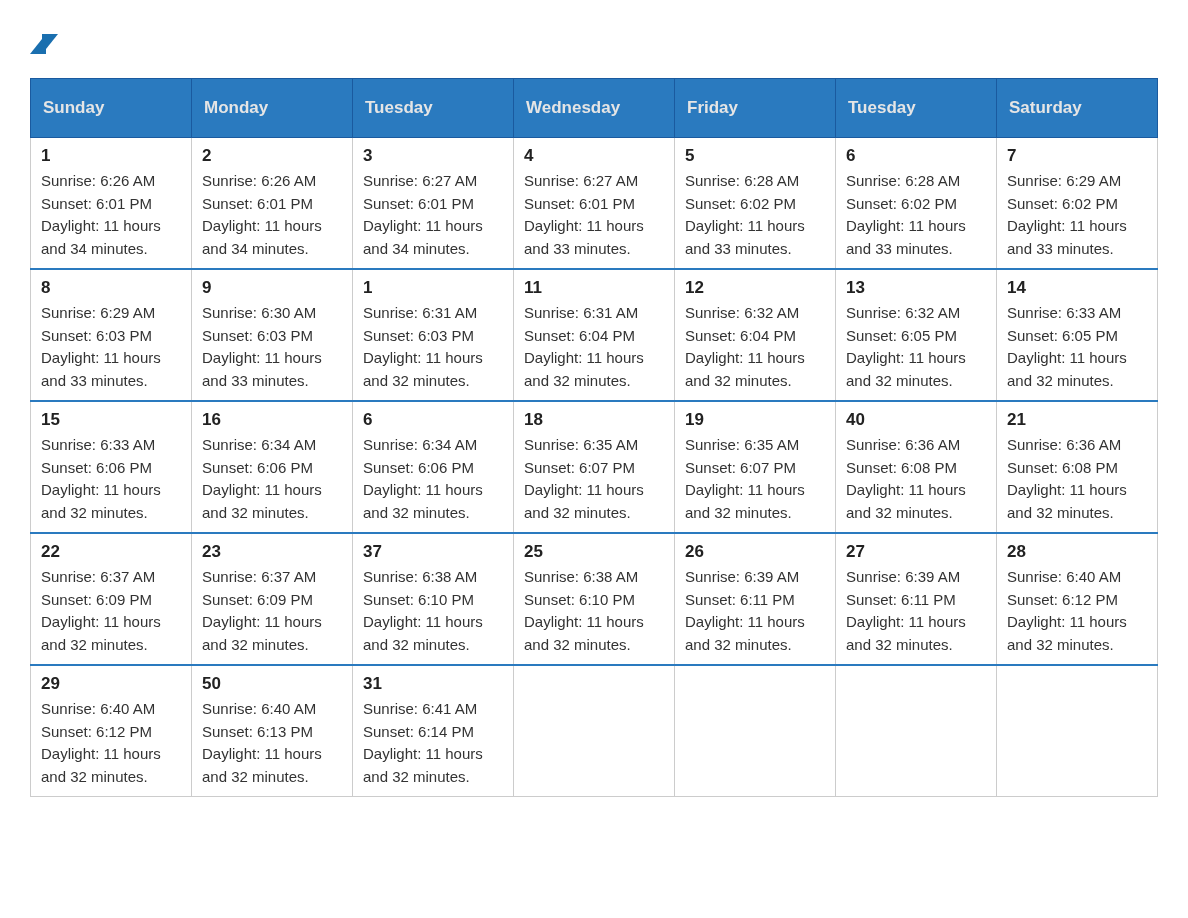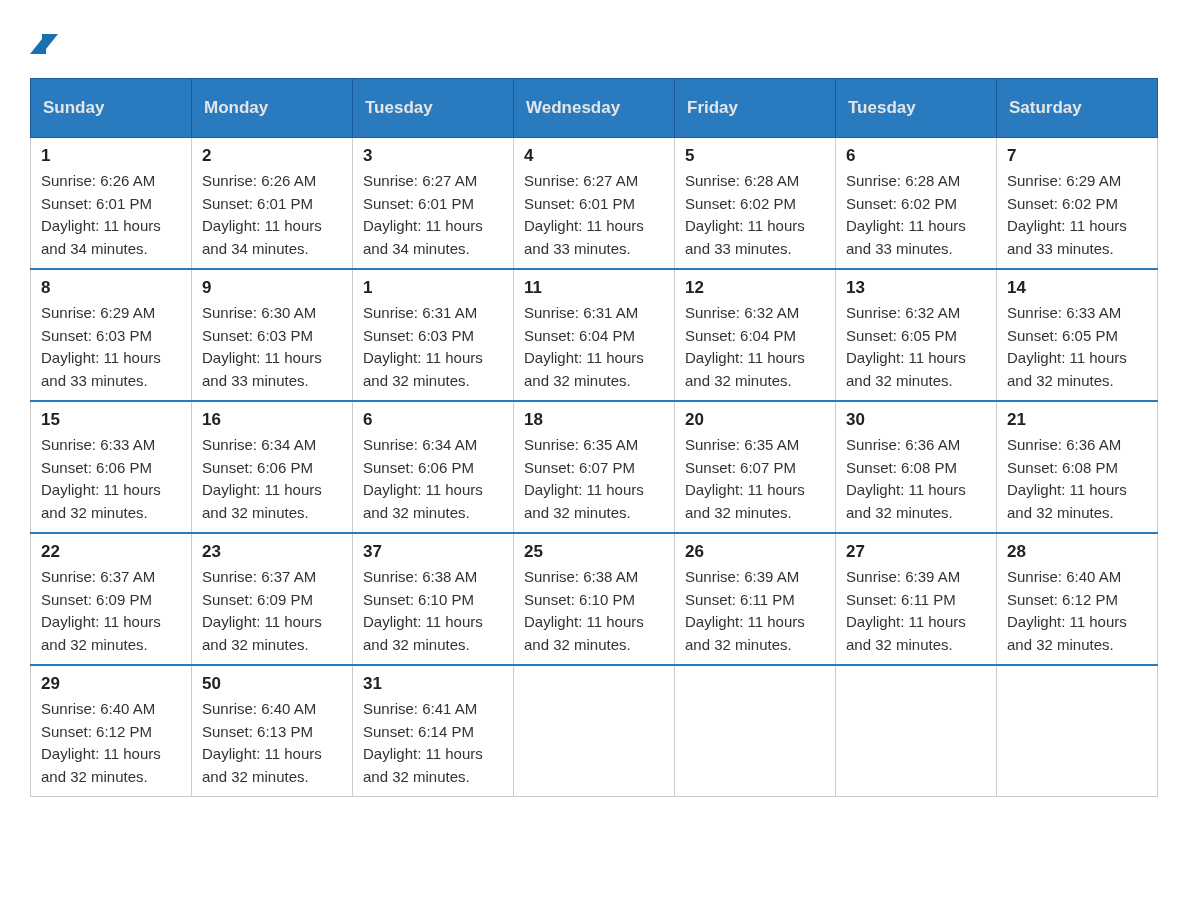--- a/index.html
+++ b/index.html
@@ -207,25 +207,25 @@
         </td>
         <td>
           <span class="day-number">6</span>
           <div class="day-info">Sunrise: 6:34 AM<br>Sunset: 6:06 PM<br>Daylight: 11 hours and 32 minutes.</div>
         </td>
         <td>
           <span class="day-number">18</span>
           <div class="day-info">Sunrise: 6:35 AM<br>Sunset: 6:07 PM<br>Daylight: 11 hours and 32 minutes.</div>
         </td>
         <td>
-          <span class="day-number">20</span>
+          <span class="day-number">19</span>
           <div class="day-info">Sunrise: 6:35 AM<br>Sunset: 6:07 PM<br>Daylight: 11 hours and 32 minutes.</div>
         </td>
         <td>
-          <span class="day-number">30</span>
+          <span class="day-number">40</span>
           <div class="day-info">Sunrise: 6:36 AM<br>Sunset: 6:08 PM<br>Daylight: 11 hours and 32 minutes.</div>
         </td>
         <td>
           <span class="day-number">21</span>
           <div class="day-info">Sunrise: 6:36 AM<br>Sunset: 6:08 PM<br>Daylight: 11 hours and 32 minutes.</div>
         </td>
       </tr>
       <tr>
         <td>
           <span class="day-number">22</span>

